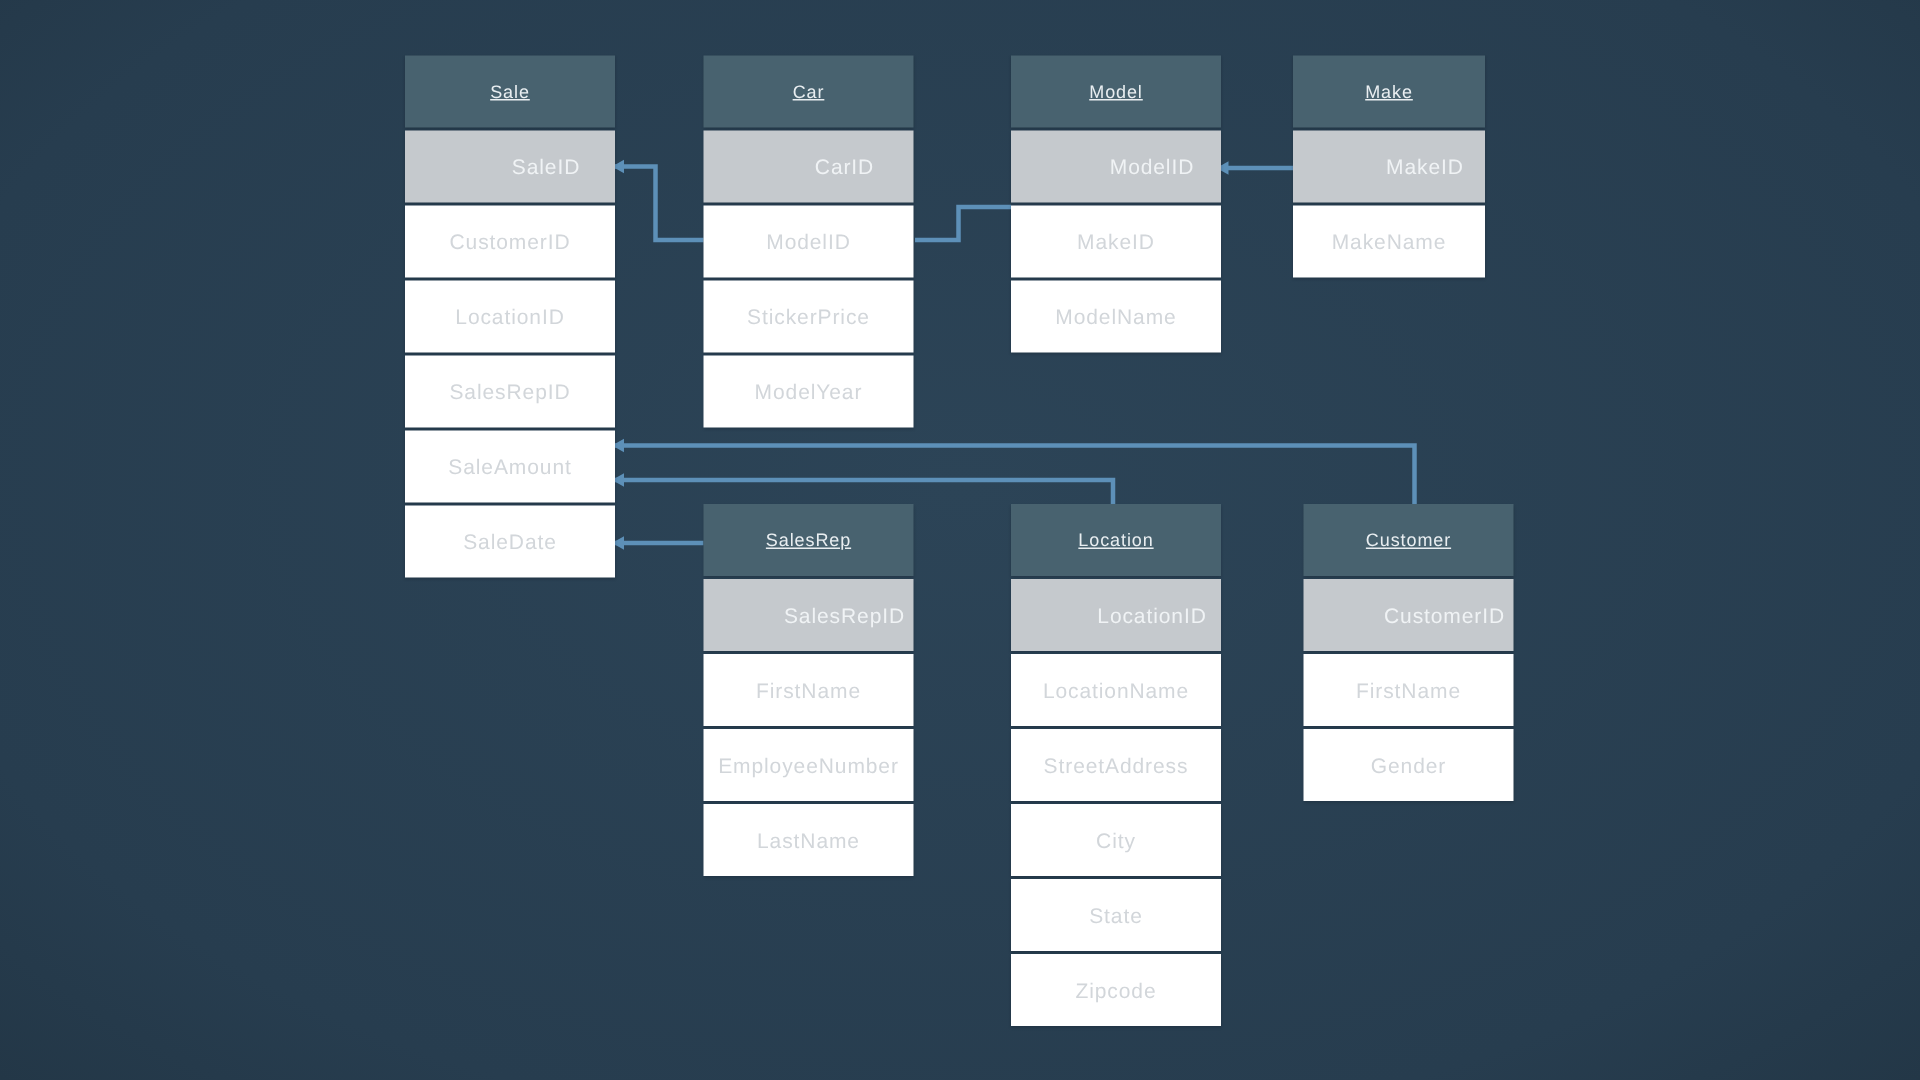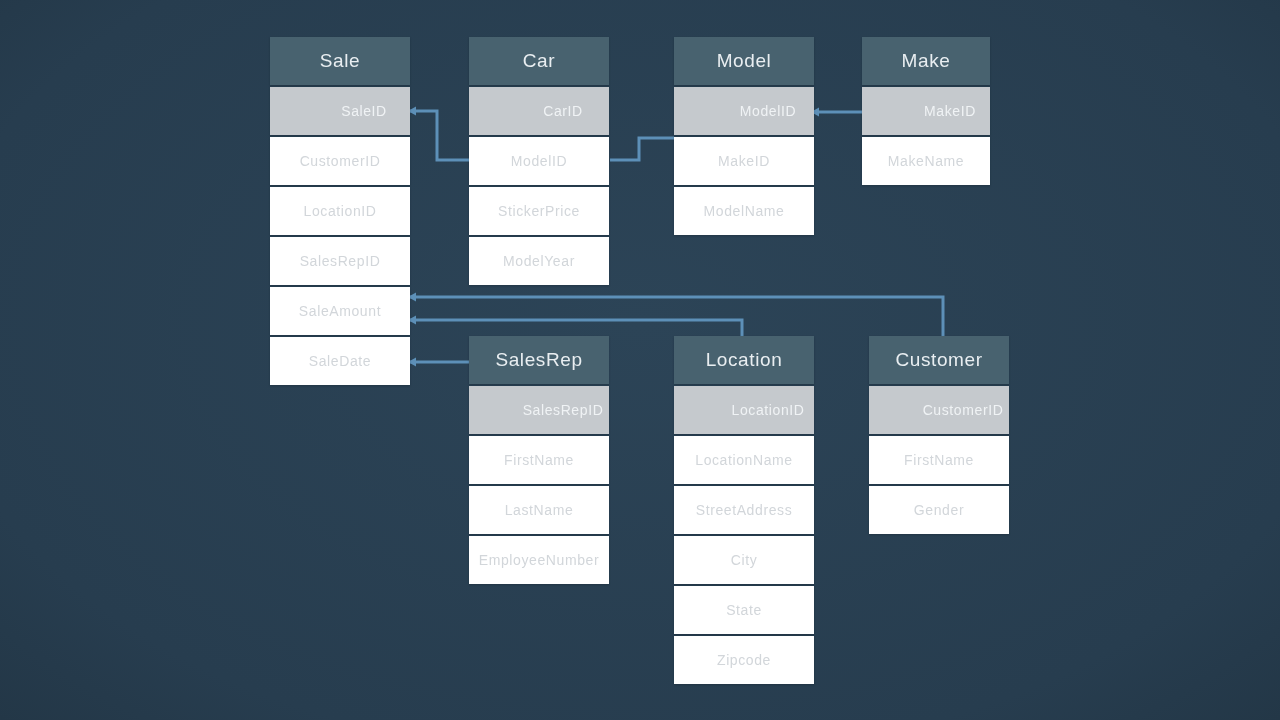--- a/index.html
+++ b/index.html
@@ -40,21 +40,22 @@
     display: flex;
     align-items: center;
     justify-content: center;
     font-size: 14px;
     letter-spacing: 0.6px;
     box-shadow: 0 1px 2px rgba(10, 20, 28, 0.25);
   }
   .row.header {
     background: var(--header-bg, #48626f);
     color: var(--header-text, #e9eef1);
-    font-size: 19px;
+    font-size: 12px;
+    text-decoration: underline;
   }
   .row.pk {
     background: var(--pk-bg, #c5c9cd);
     color: var(--pk-text, #f0f3f5);
     padding-left: 48px;
   }
   .row.field {
     background: var(--field-bg, #ffffff);
     color: var(--field-text, #d2d6da);
   }
@@ -101,22 +102,22 @@
       </div>
       <div class="table" style="left: 862px; top: 37px; width: 128px;">
         <div class="row header">Make</div>
         <div class="row pk">MakeID</div>
         <div class="row field">MakeName</div>
       </div>
       <div class="table" style="left: 469px; top: 336px; width: 140px;">
         <div class="row header">SalesRep</div>
         <div class="row pk">SalesRepID</div>
         <div class="row field">FirstName</div>
+        <div class="row field">EmployeeNumber</div>
         <div class="row field">LastName</div>
-        <div class="row field">EmployeeNumber</div>
       </div>
       <div class="table" style="left: 674px; top: 336px; width: 140px;">
         <div class="row header">Location</div>
         <div class="row pk">LocationID</div>
         <div class="row field">LocationName</div>
         <div class="row field">StreetAddress</div>
         <div class="row field">City</div>
         <div class="row field">State</div>
         <div class="row field">Zipcode</div>
       </div>

